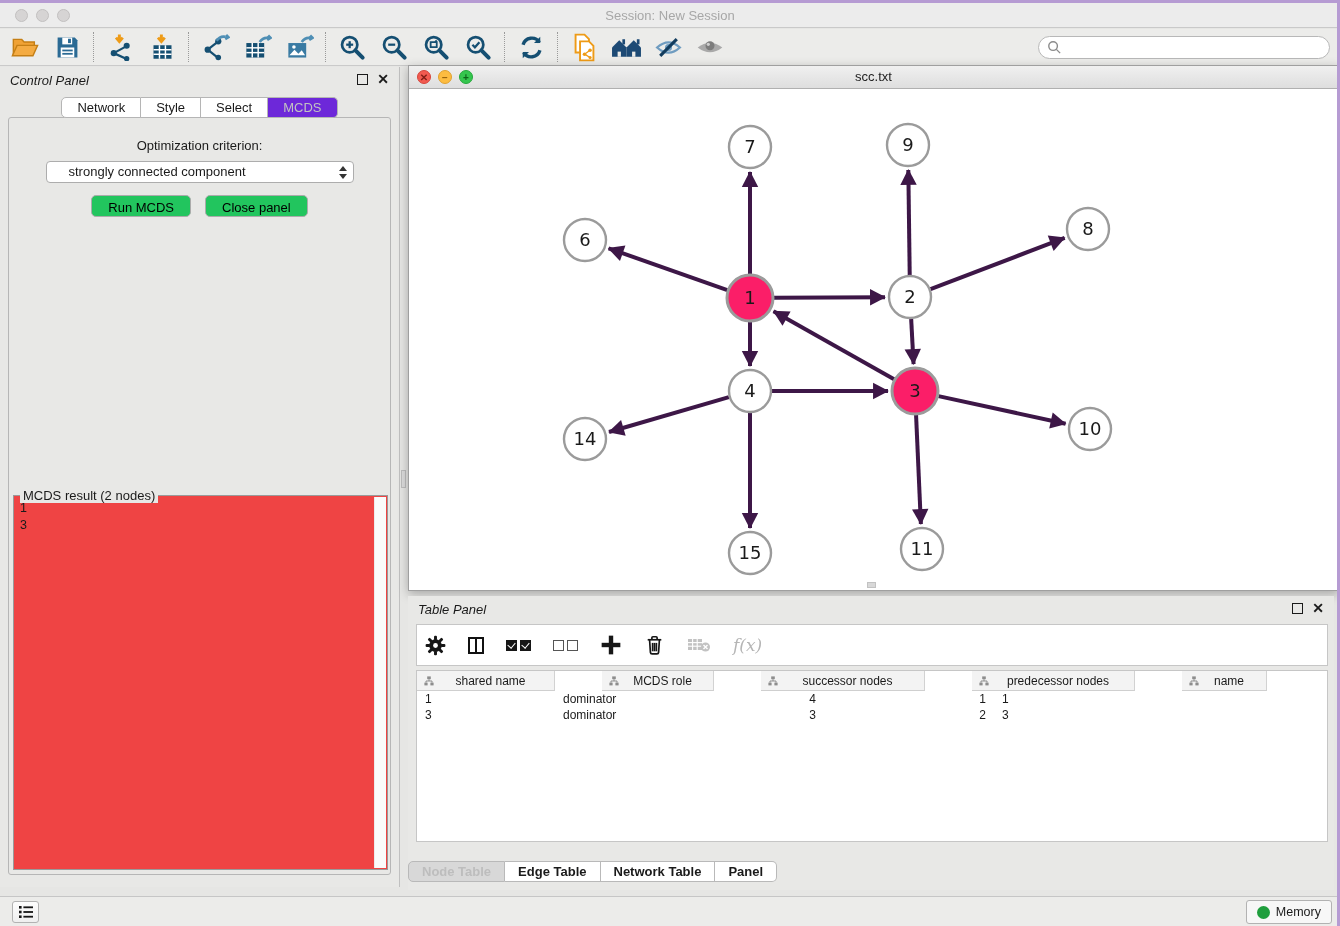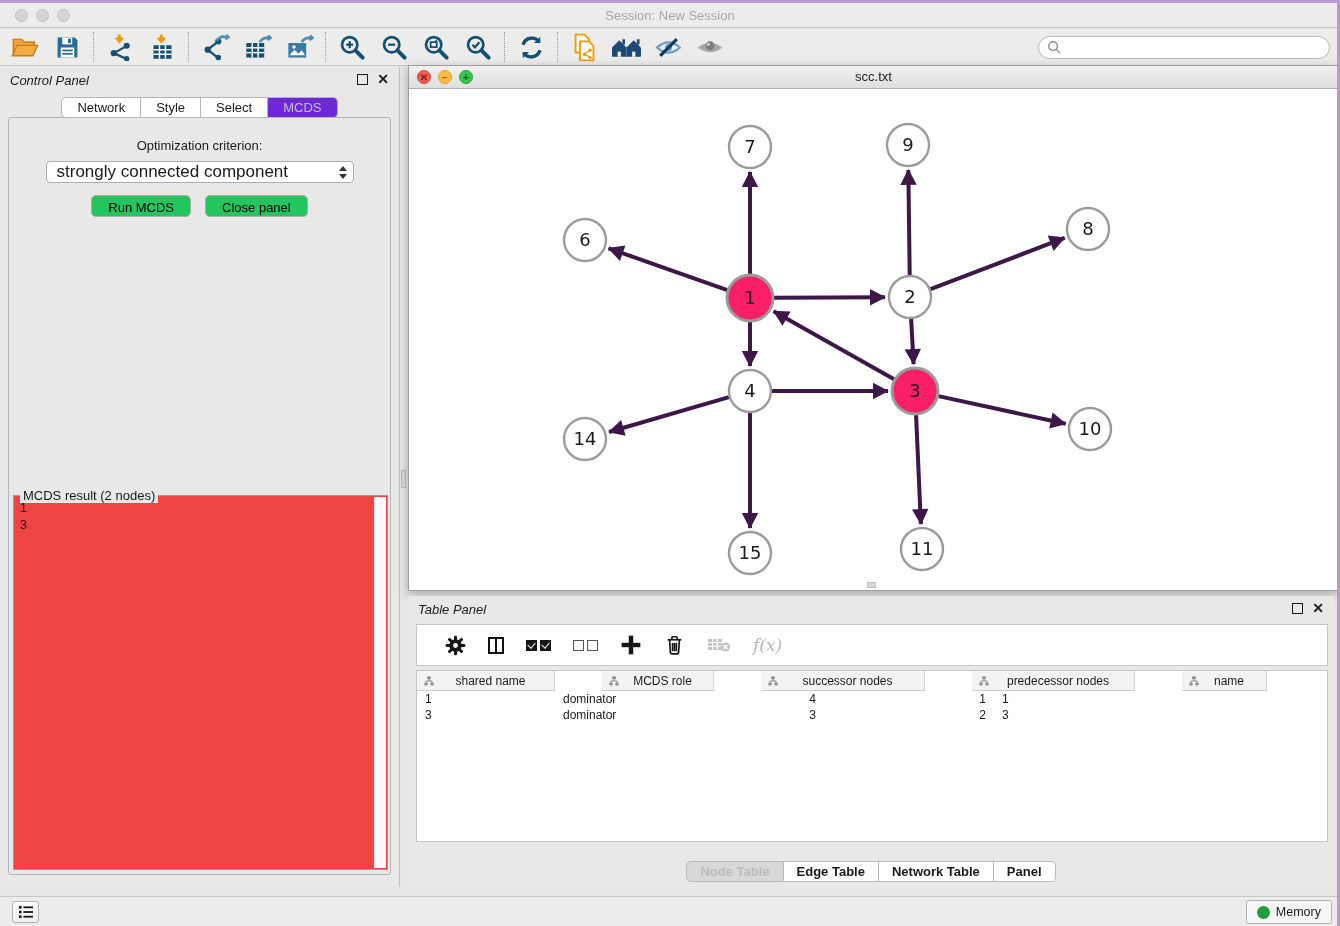--- a/index.html
+++ b/index.html
@@ -28,21 +28,21 @@
   .float-ico { width:11px; height:11px; border:1.6px solid #1a1a1a; background:transparent; }
   .close-ico { font-size:14px; font-weight:bold; color:#1a1a1a; line-height:14px; }
 
   .ctrl-tabs { position:absolute; left:0; top:30px; width:100%; display:flex; justify-content:center; z-index:2; }
   .ctab { height:21px; line-height:19px; padding:0 15px; font-size:13px; background:#fff; border:1px solid #b5b5b5; border-left:none; }
   .ctab:first-child { border-left:1px solid #b5b5b5; border-radius:5px 0 0 5px; }
   .ctab:last-child { border-radius:0 5px 5px 0; }
   .ctab.active { background:#6d28d9; color:#c2c2c2; }
   .ctrl-content { position:absolute; left:8px; right:8px; top:50px; bottom:12px; border:1px solid #b6b6b6; border-radius:3px; }
   .opt-label { margin-top:20px; text-align:center; font-size:13px; }
-  .dropdown { position:relative; margin:8px auto 0; width:308px; height:22px; background:#fff; border:1px solid #adadad; border-radius:4px; font-size:17px; line-height:20px; padding-left:10px; }
+  .dropdown { position:relative; margin:8px auto 0; width:308px; height:22px; background:#fff; border:1px solid #adadad; border-radius:4px; font-size:13px; line-height:20px; padding-left:22px; }
   .stepper { position:absolute; right:5px; top:2px; width:11px; height:17px; }
   .stepper .up { position:absolute; top:2px; left:2px; width:0; height:0; border-left:4px solid transparent; border-right:4px solid transparent; border-bottom:5px solid #333; }
   .stepper .dn { position:absolute; bottom:2px; left:2px; width:0; height:0; border-left:4px solid transparent; border-right:4px solid transparent; border-top:5px solid #333; }
   .btn-row { display:flex; justify-content:center; gap:14px; margin-top:12px; }
   .mac-btn { height:22px; padding:2px 16px; background:#22c55e; border:1px solid #ababab; border-radius:5px; font-size:13px; line-height:20px; }
 
   .result-box { position:absolute; left:4px; right:2px; top:377px; bottom:4px; border:1px solid #9a9a9a; background:#ef4444; }
   .result-legend { position:absolute; top:-8px; left:6px; background:#e8e8e6; padding:0 3px; font-size:13px; }
   .result-text { position:absolute; left:1px; top:1px; right:14px; bottom:1px; font-size:12.5px; line-height:17px; padding:3px 5px; white-space:pre; font-family:"Liberation Sans",sans-serif; }
   .result-scroll { position:absolute; right:1px; top:1px; bottom:1px; width:12px; background:#fbfbfb; border-left:1px solid #ececec; }
@@ -56,33 +56,33 @@
   .light { width:14px; height:14px; border-radius:50%; font-size:10px; font-weight:bold; text-align:center; line-height:13px; }
   .light.red { background:#f25a50; border:1px solid #d5453c; color:#7e1c14; }
   .light.yellow { background:#fdbc40; border:1px solid #dfa131; color:#96630c; }
   .light.green { background:#35c64e; border:1px solid #26a73c; color:#0c6419; }
   .net-title { position:absolute; left:0; right:0; top:3px; text-align:center; font-size:13px; color:#222; }
   .net-canvas { position:relative; width:929px; height:501px; background:#fff; overflow:hidden; }
   .canvas-handle { position:absolute; left:458px; bottom:2px; width:9px; height:6px; background:#d8d8d8; border:1px solid #c2c2c2; }
 
   
   .tblpanel { position:absolute; left:408px; top:596px; width:926px; height:294px; background:#e8e8e6; }
-  .tbl-toolbar { position:absolute; left:8px; right:6px; top:28px; height:42px; background:#fff; border:1px solid #c6c6c6; display:flex; align-items:center; padding-left:28px; gap:22px; }
+  .tbl-toolbar { position:absolute; left:8px; right:6px; top:28px; height:42px; background:#fff; border:1px solid #c6c6c6; display:flex; align-items:center; padding-left:8px; gap:22px; }
   .tt-ico { display:flex; align-items:center; justify-content:center; }
   .fx-label { font-family:"DejaVu Serif",serif; font-style:italic; font-size:17px; color:#b5b5b5; }
   .tbl-wrap { position:absolute; left:8px; right:6px; top:74px; bottom:48px; background:#fff; border:1px solid #c6c6c6; overflow:hidden; }
   .thead { display:flex; height:20px;gap:47px; }
   .th { position:relative; background:#f3f3f3; border-right:1px solid #d2d2d2; border-bottom:1px solid #cfcfcf; font-size:12px; display:flex; align-items:center; justify-content:center; }
   .th .hicon { position:absolute; left:7px; top:5px; }
   .trow { display:flex; height:16px; font-size:12px; }
   .td { overflow:hidden; white-space:nowrap; line-height:16px; }
   .al { text-align:left; padding-left:8px; }
   .ar { text-align:right; }
 
-  .btabs { position:absolute; left:0; right:0; bottom:8px; display:flex; justify-content:center; }
+  .btabs { position:absolute; left:0; right:0; bottom:8px; display:flex; justify-content:flex-start; }
   .btab { height:21px; line-height:19px; padding:0 13px; font-size:13px; font-weight:bold; background:#fff; border:1px solid #b9b9b9; border-left:none; }
   .btab:first-child { border-left:1px solid #b9b9b9; border-radius:5px 0 0 5px; }
   .btab:last-child { border-radius:0 5px 5px 0; }
   .btab.active { background:#d8d8d8; color:#bdbdbd; }
 
   
   .statusbar { position:absolute; left:0; bottom:0; width:1340px; height:30px; background:#ececea; border-top:1px solid #c6c6c6; }
   .status-left-btn { position:absolute; left:12px; top:4px; width:27px; height:22px; background:linear-gradient(#fdfdfd,#efefef); border:1px solid #b2b2b2; border-radius:3px; display:flex; align-items:center; justify-content:center; }
   .memory-btn { position:absolute; right:8px; top:3px; height:24px; padding:0 10px; background:#f7f7f7; border:1px solid #b2b2b2; border-radius:3px; display:flex; align-items:center; gap:6px; font-size:12.5px; }
   .mem-dot { width:13px; height:13px; border-radius:50%; background:#1f9e3d; }

